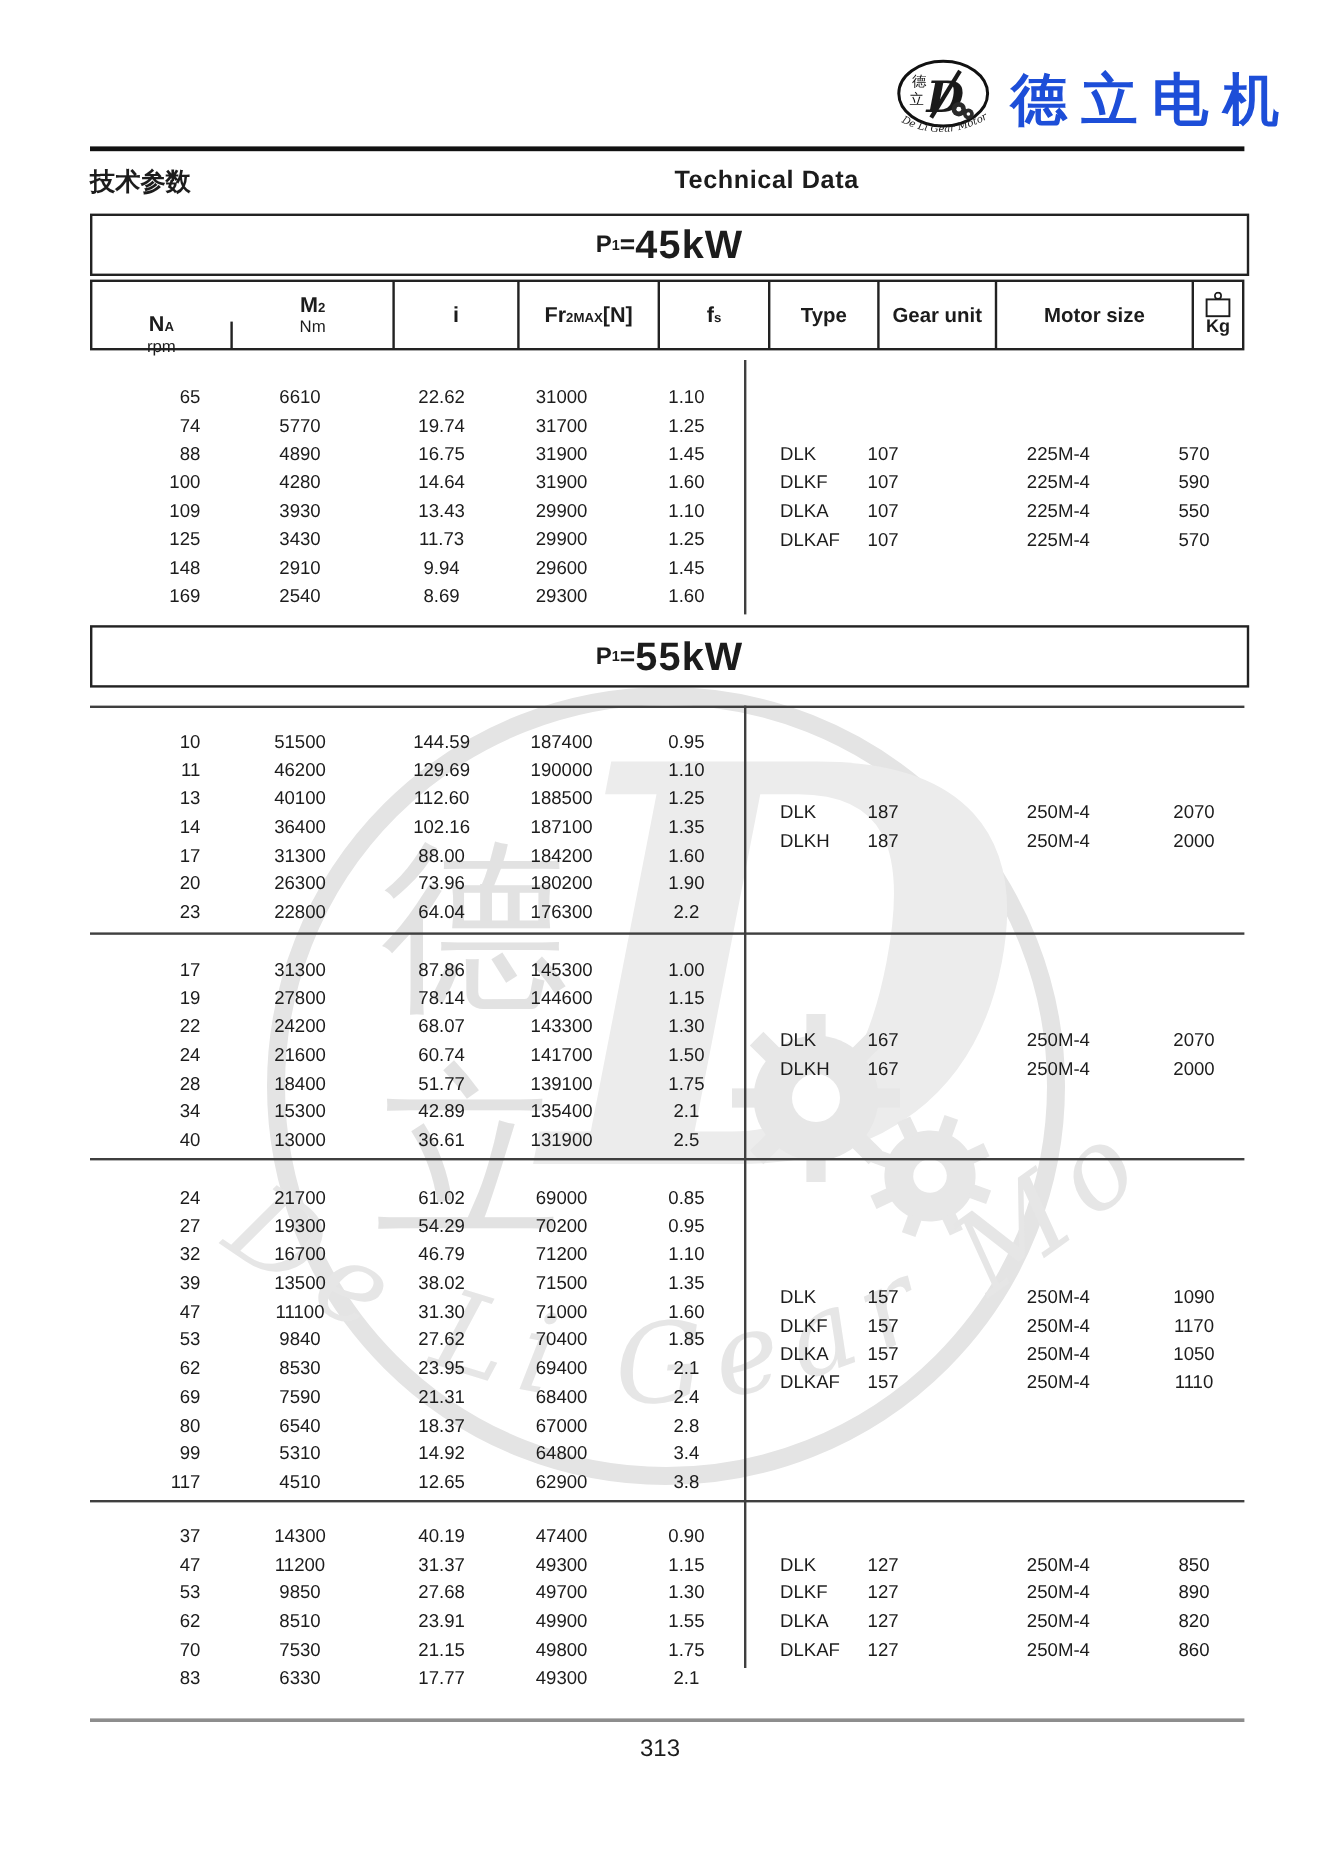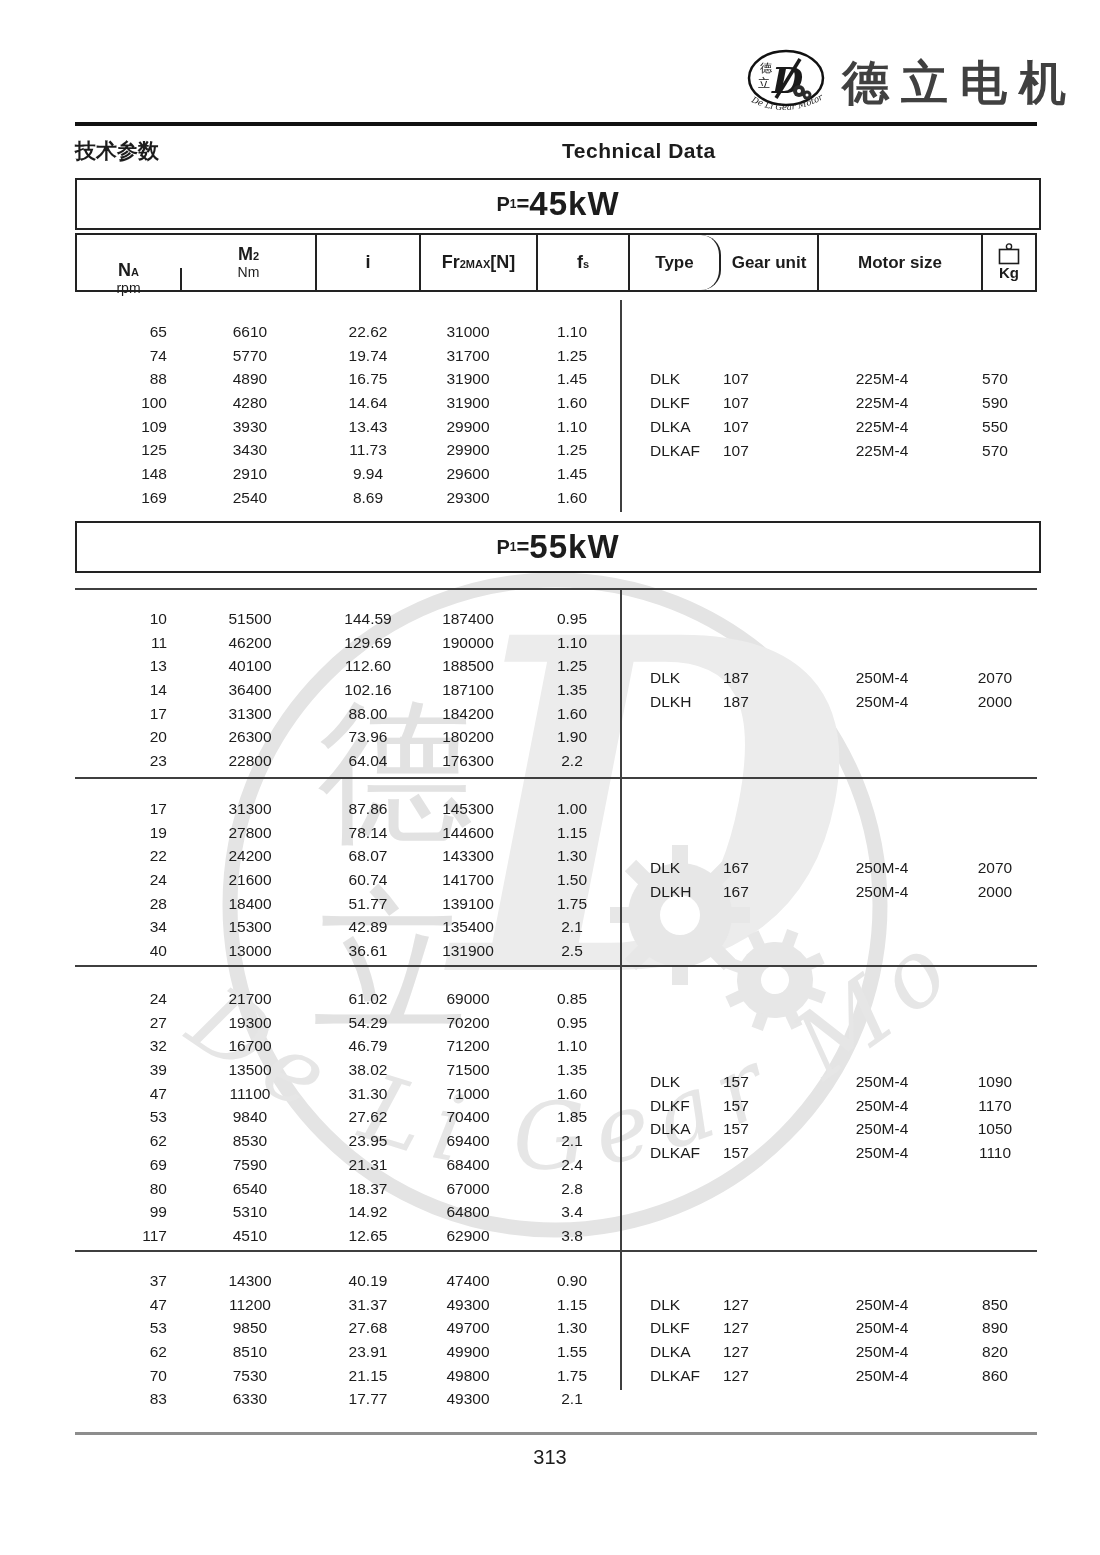--- a/index.html
+++ b/index.html
@@ -5,35 +5,35 @@
   html,body{margin:0;padding:0;background:#fff;}
   .page{position:relative;width:1100px;height:1555px;background:#fff;overflow:hidden;
         font-family:"Liberation Sans","DejaVu Sans",sans-serif;color:#1c1c1c;}
   .abs{position:absolute;}
   .z{z-index:2;}
   
   #top-rule{left:75px;top:122px;width:962px;height:4px;background:#111;}
   #cn-title{left:75px;top:137px;font-size:21px;font-weight:bold;}
   #en-title{left:562px;top:139px;font-size:21px;font-weight:bold;letter-spacing:.5px;}
   #brand-cn{left:842px;top:52px;font-size:47px;font-weight:bold;letter-spacing:12px;
-            font-family:"DejaVu Serif","Liberation Serif",serif;color:#404040;}
+            font-family:"DejaVu Serif","Liberation Serif",serif;color:#1d4ed8;}
   
   .power-box{left:75px;width:962px;height:48px;border:2px solid #222;background:transparent;
              display:flex;align-items:center;justify-content:center;}
   #box45{top:178px;} #box55{top:521px;}
   .power-p{font-size:20px;font-weight:bold;}
   .power-sub{font-size:12px;font-weight:bold;vertical-align:-3px;}
   .power-eq{font-size:22px;font-weight:bold;}
   .power-val{font-size:33px;font-weight:800;letter-spacing:1px;}
   
   #thead{left:75px;top:233px;width:962px;height:59px;border:2px solid #222;display:flex;box-sizing:border-box;background:transparent;}
   .hcell{border-right:2px solid #222;display:flex;flex-direction:column;align-items:center;justify-content:center;box-sizing:border-box;}
   .hcell:last-child{border-right:none;flex:1;}
-  .w0{width:105px;margin-top:33px;}.w1{width:135px;}.w2{width:104px;}.w3{width:117px;}.w4{width:92px;}
-  .w5{width:91px;border-radius:20px;}.w6{width:98px;}.w7{width:164px;}
+  .w0{width:117px;margin-top:33px;}.w1{width:135px;}.w2{width:104px;}.w3{width:117px;}.w4{width:92px;}
+  .w5{width:91px;}.w6{width:98px;}.w7{width:164px;}
   .hmain{font-size:18px;font-weight:bold;line-height:1.05;}
   .hsub{font-size:11px;font-weight:bold;}
   .hunit{font-size:14px;line-height:1.2;}
   .kg-label{font-size:15px;font-weight:bold;line-height:1.1;}
   
   .area{left:75px;width:962px;}
   #area45{top:300px;height:215px;}
   #area55{top:588px;height:849px;border-top:2px solid #3f3f3f;box-sizing:border-box;}
   .group{position:relative;box-sizing:border-box;}
   #area55 .group + .group{border-top:2px solid #3f3f3f;}

